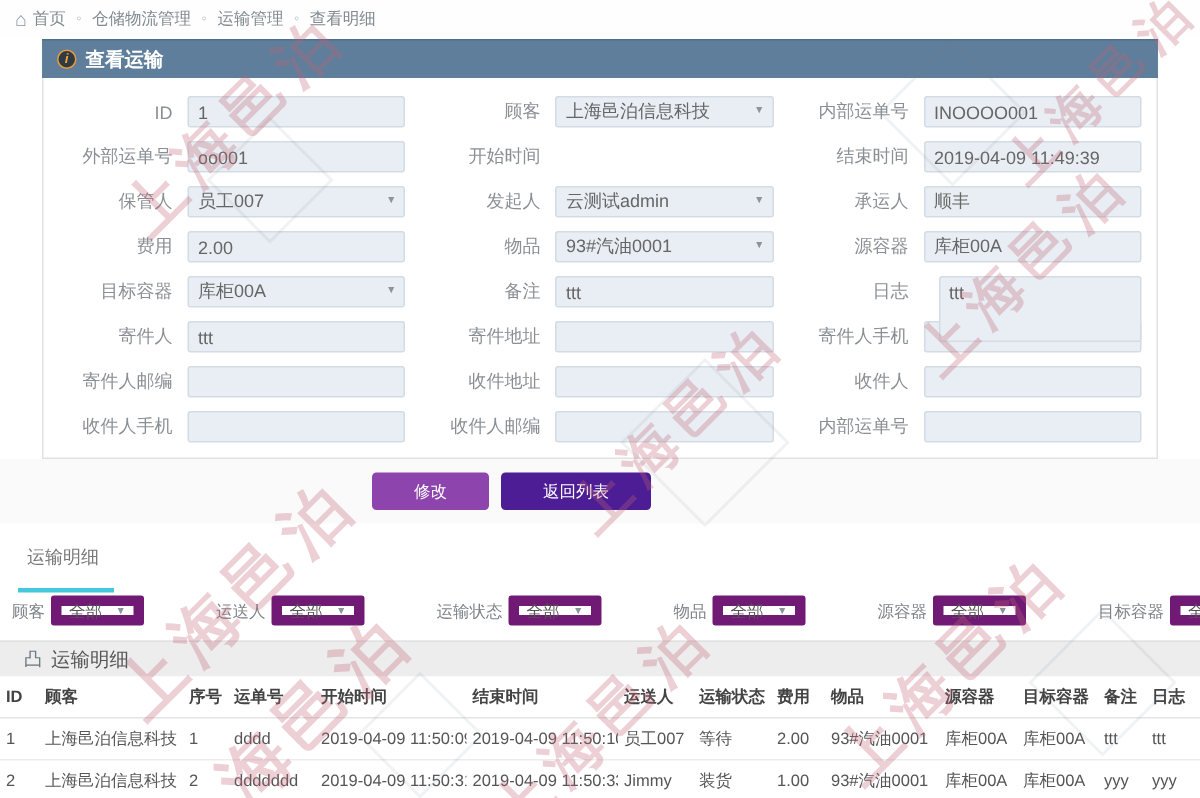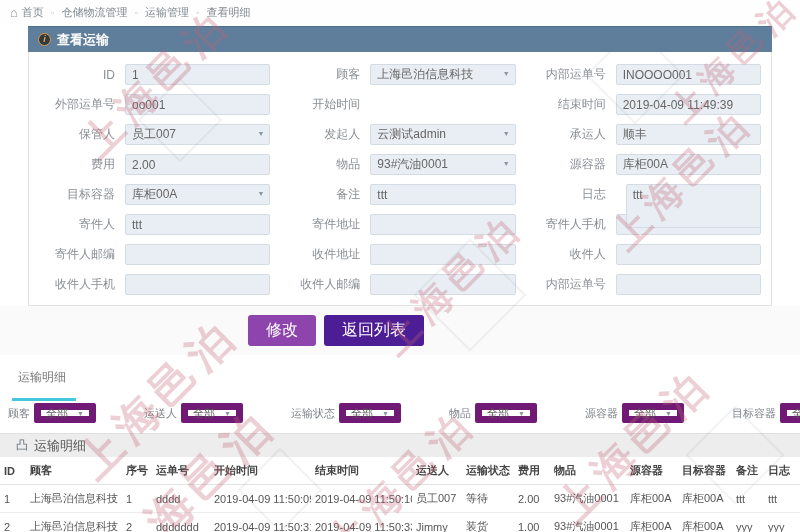--- a/index.html
+++ b/index.html
@@ -25,21 +25,21 @@
   .form-grid { display: grid; grid-template-columns: 1fr 1fr 1fr; row-gap: 9px; column-gap: 14px; }
   .field { display: flex; align-items: center; position: relative; height: 21px; }
   .flabel { width: 86px; min-width:86px; text-align: right; padding-right: 10px; color: #8a8f94; font-size: 12px; }
   .fbox { flex: 1; height: 21px; background: #e9eef4; border: 1px solid #d3dce4; border-radius: 2px; display: flex; align-items: center; padding: 0 6px; color: #666; font-size: 12px; position: relative; cursor: text; overflow: hidden; white-space: nowrap; }
   .fbox.select { cursor: pointer; }
   .fbox .arrow { position: absolute; right: 5px; top: 5px; font-size: 7px; color: #8a949c; }
   .field.tall .fbox { position: absolute; left: 96px; right: 0; top: 0; height: 44px; align-items: flex-start; padding-top: 3px; z-index: 2; }
 
   
   .actions-bar { background: #fbfafa; padding: 9px 0 9px 248px; display: flex; gap: 8px; }
-  .btn { border: none; border-radius: 3px; color: #fff; font-size: 16px; padding: 5px 18px; cursor: pointer; font-family: inherit; }
+  .btn { border: none; border-radius: 3px; color: #fff; font-size: 11px; padding: 5px 28px; cursor: pointer; font-family: inherit; }
   .btn-edit { background: #8e44ad; }
   .btn-back { background: #4c1d95; }
 
   
   .tabstrip { padding: 10px 0 0 12px; height: 44px; }
   .tab { display: inline-block; color: #777; font-size: 12px; padding: 4px 10px 12px 6px; border-bottom: 3px solid #45c8dc; cursor: pointer; }
 
   
   .filters { display: flex; align-items: center; padding: 4px 8px 10px 8px; gap: 0; }
   .filter { display: flex; align-items: center; margin-right: 48px; }

